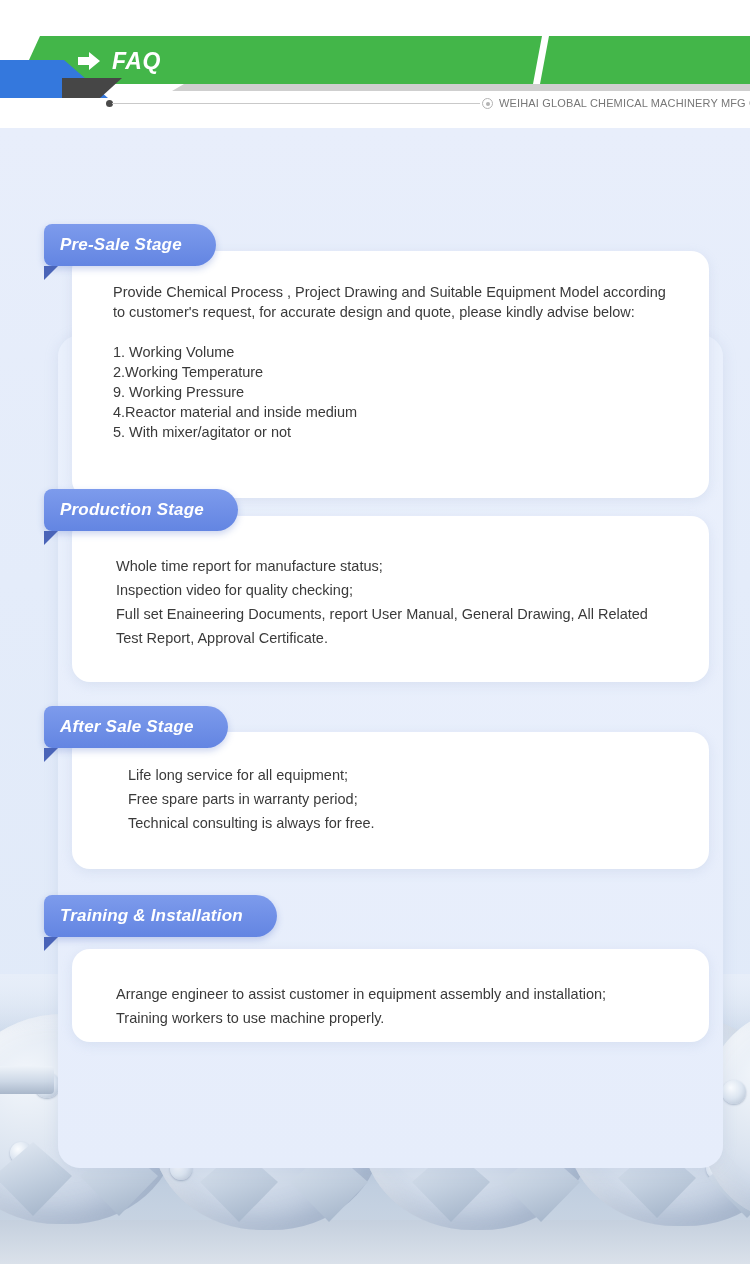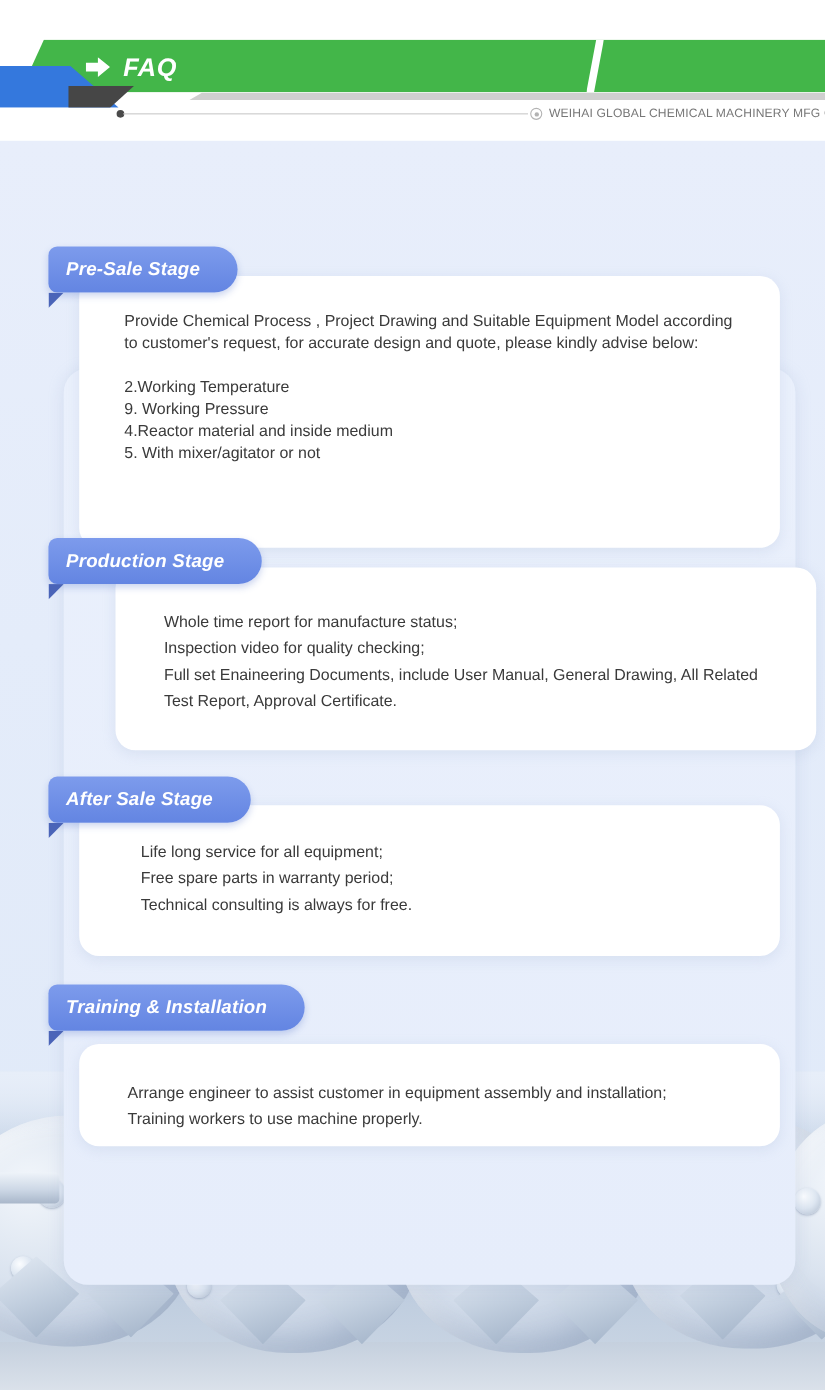--- a/index.html
+++ b/index.html
@@ -379,38 +379,39 @@
   </div>
 
   <div class="sections">
 
     <div class="section">
       <div class="card" style="left:72px; top:251px; width:637px; height:247px;">
         <div class="txt-block" style="left:41px; top:31px;">
           <p class="body-text">Provide Chemical Process , Project Drawing and Suitable Equipment Model according</p>
           <p class="body-text">to customer's request, for accurate design and quote, please kindly advise below:</p>
           <div class="spacer"></div>
+          <p class="list-line">1. Working Volume</p>
           <p class="list-line">2.Working Temperature</p>
           <p class="list-line">9. Working Pressure</p>
           <p class="list-line">4.Reactor material and inside medium</p>
           <p class="list-line">5. With mixer/agitator or not</p>
         </div>
       </div>
       <div class="pill-wrap" style="left:44px; top:224px;">
         <div class="pill">Pre-Sale Stage</div>
         <div class="pill-tail"></div>
       </div>
     </div>
 
     <div class="section">
-      <div class="card" style="left:72px; top:516px; width:637px; height:166px;margin-left:33px;">
+      <div class="card" style="left:72px; top:516px; width:637px; height:166px;">
         <div class="txt-block" style="left:44px; top:38px;">
           <p class="loose-line">Whole time report for manufacture status;</p>
           <p class="loose-line">Inspection video for quality checking;</p>
-          <p class="loose-line">Full set Enaineering Documents, include User Manual, General Drawing,  All Related</p>
+          <p class="loose-line">Full set Enaineering Documents, report User Manual, General Drawing,  All Related</p>
           <p class="loose-line">Test Report, Approval Certificate.</p>
         </div>
       </div>
       <div class="pill-wrap" style="left:44px; top:489px;">
         <div class="pill">Production Stage</div>
         <div class="pill-tail"></div>
       </div>
     </div>
 
     <div class="section">

